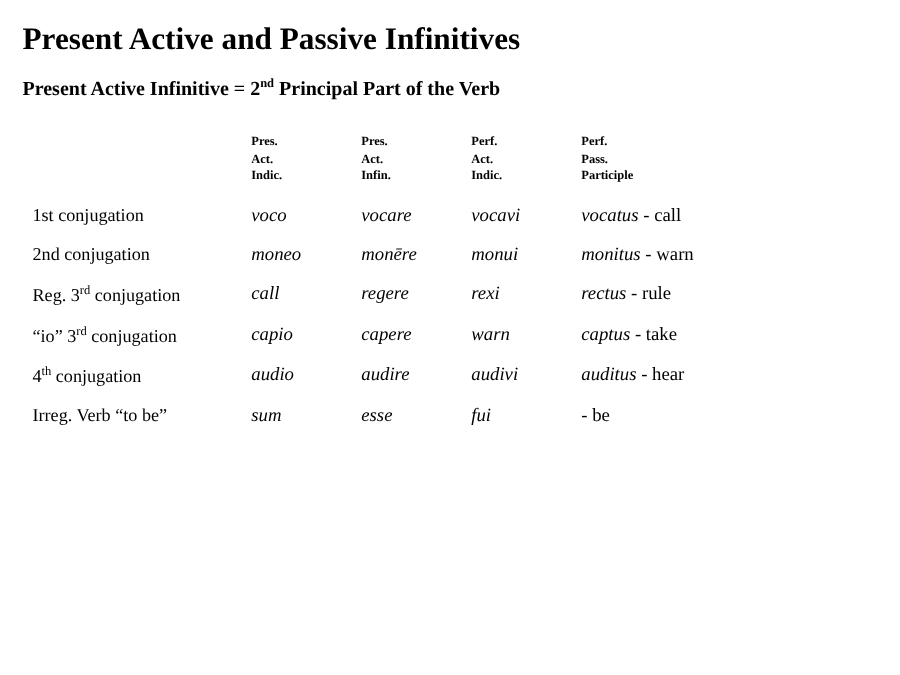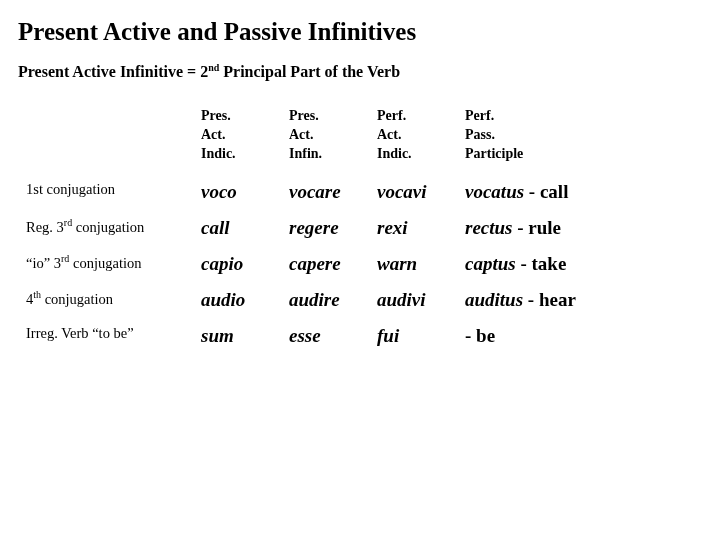--- a/index.html
+++ b/index.html
@@ -26,36 +26,35 @@
       font-size: 10px;
     }
     table {
       width: 100%;
       border-collapse: collapse;
     }
     thead td {
       font-weight: bold;
       vertical-align: top;
       padding: 4px 8px 10px 8px;
-      font-size: 14px;
+      font-size: 10px;
       line-height: 1.35;
     }
     tbody tr td {
       padding: 7px 8px;
       vertical-align: top;
     }
     tbody tr td:first-child {
       font-weight: normal;
       font-size: 14.5px;
       width: 175px;
     }
     tbody tr td:not(:first-child) {
       font-style: italic;
-      font-size: 19px;
-      font-weight: bold;
+      font-size: 15px;
     }
     tbody tr td:last-child {
       font-style: italic;
     }
     .row-label {
       font-style: normal !important;
     }
     .col-header {
       width: 90px;
     }
@@ -108,20 +107,27 @@
   </thead>
   <tbody id="table-body">
   <tr>
         <td class="row-label">1st conjugation</td>
         <td>voco</td>
         <td>vocare</td>
         <td>vocavi</td>
         <td><span style="font-style: italic;">vocatus</span><span style="font-style: normal;"> - call</span></td>
       </tr>
       <tr>
+        <td class="row-label">2nd conjugation</td>
+        <td>moneo</td>
+        <td>monēre</td>
+        <td>monui</td>
+        <td><span style="font-style: italic;">monitus</span><span style="font-style: normal;">  - warn</span></td>
+      </tr>
+      <tr>
         <td class="row-label">Reg. 3<sup>rd</sup> conjugation</td>
         <td>call</td>
         <td>regere</td>
         <td>rexi</td>
         <td><span style="font-style: italic;">rectus</span><span style="font-style: normal; margin-top: 36px;"> - rule</span></td>
       </tr>
       <tr>
         <td class="row-label">“io” 3<sup>rd</sup> conjugation</td>
         <td>capio</td>
         <td>capere</td>

